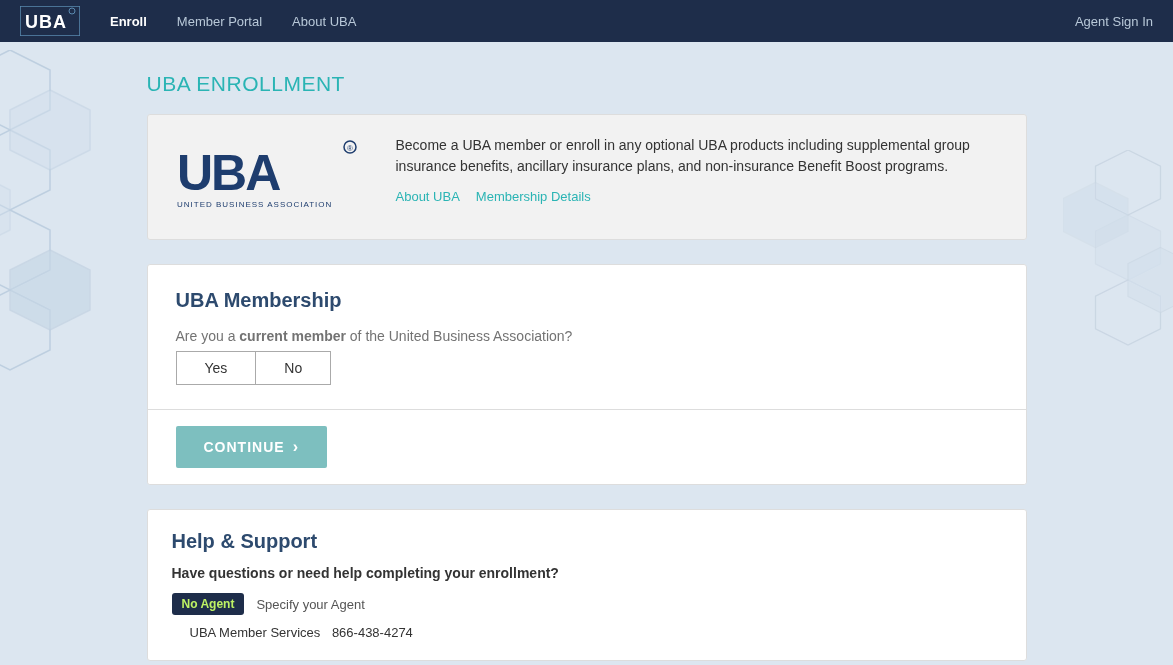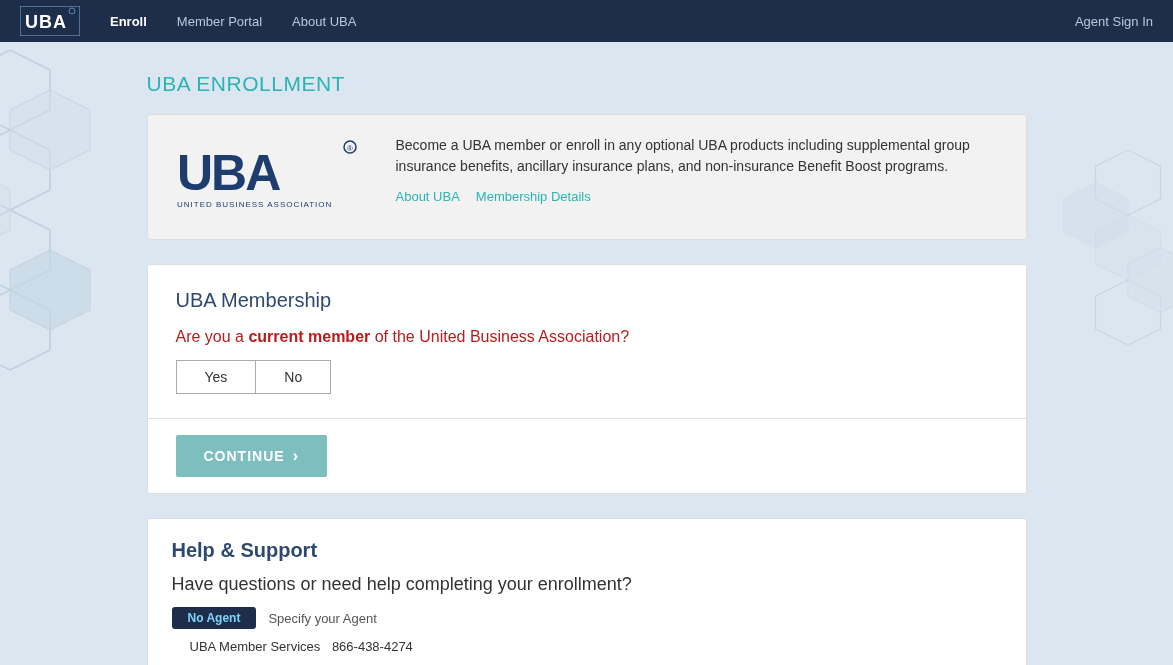--- a/index.html
+++ b/index.html
@@ -115,27 +115,27 @@
       border: 1px solid #ddd;
       border-radius: 3px;
       margin-bottom: 0;
     }
     .section-inner {
       padding: 24px 28px;
     }
     .section-title {
       font-size: 20px;
       color: #2d4a6e;
-      font-weight: 400;
+      font-weight: 700;
       margin-bottom: 16px;
     }
     .section-question {
-      font-size: 16px;
-      color: #b91c1c;
-      margin-bottom: 14px;
+      font-size: 14px;
+      color: #737373;
+      margin-bottom: 7px;
     }
     .section-question strong {
       font-weight: bold;
     }
 
     
     .toggle-buttons {
       display: flex;
     }
     .toggle-btn {
@@ -187,36 +187,37 @@
       margin-top: 24px;
       padding: 20px 24px;
     }
     .help-title {
       font-size: 20px;
       color: #2d4a6e;
       font-weight: 700;
       margin-bottom: 12px;
     }
     .help-question {
-      font-size: 18px;
+      font-size: 14px;
       color: #333;
       margin-bottom: 12px;
+      font-weight: bold;
     }
     .help-agent-row {
       display: flex;
       align-items: center;
       gap: 12px;
       margin-bottom: 10px;
     }
     .no-agent-badge {
       background: #1e2d4a;
-      color: #7dd3fc;
+      color: #bef264;
       font-size: 12px;
       font-weight: bold;
-      padding: 4px 16px;
+      padding: 4px 10px;
       border-radius: 3px;
       cursor: pointer;
     }
     .specify-agent-link {
       color: #555;
       font-size: 13px;
       cursor: pointer;
     }
     .help-contact {
       font-size: 13px;

